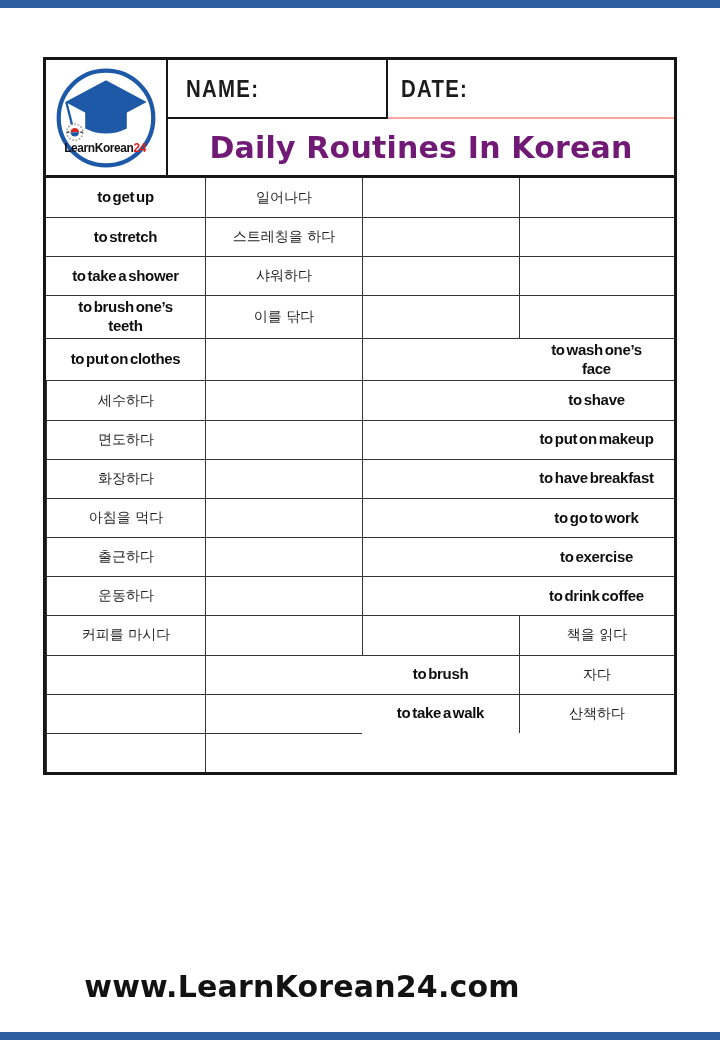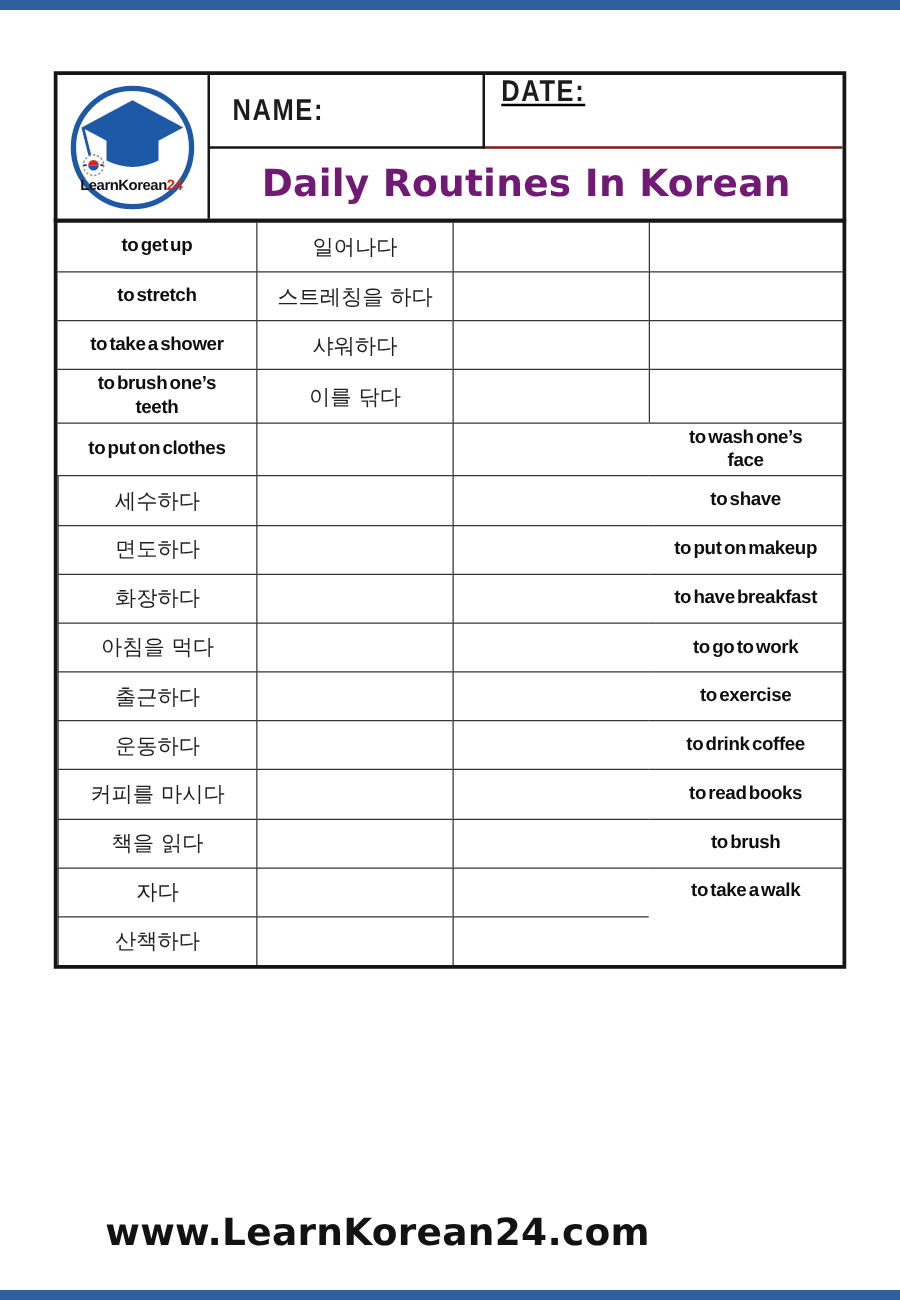--- a/index.html
+++ b/index.html
@@ -10,40 +10,40 @@
   .accent-bar.bottom{bottom:0;}
 
   
   .header{position:absolute;left:43px;top:57px;width:634px;height:121px;
           border:3px solid #161616;box-sizing:border-box;display:grid;
           grid-template-columns:122px 220px 1fr;grid-template-rows:59px 1fr;}
   .logo-cell{grid-row:1/3;grid-column:1;border-right:2px solid #161616;
              display:flex;align-items:center;justify-content:center;}
   .name-cell{grid-row:1;grid-column:2;border-right:2px solid #161616;border-bottom:2px solid #161616;
              display:flex;align-items:center;padding-left:18px;box-sizing:border-box;}
-  .date-cell{grid-row:1;grid-column:3;border-bottom:2px solid #7f1d1d;
-             display:flex;padding-left:13px;box-sizing:border-box;text-decoration:underline;}
+  .date-cell{grid-row:1;grid-column:3;border-bottom:2px solid #fca5a5;
+             display:flex;align-items:center;padding-left:13px;box-sizing:border-box;}
   .field-label{display:inline-block;font-size:24px;font-weight:700;color:#1c1c1c;
                letter-spacing:1.5px;transform:scaleX(0.85);transform-origin:left center;}
   .title-cell{grid-row:2;grid-column:2/4;display:flex;align-items:center;justify-content:center;}
   .title-text{font-size:30px;font-weight:700;color:#701a75;letter-spacing:0.2px;
               font-family:"DejaVu Sans","Liberation Sans",sans-serif;}
 
   
   .vtable{position:absolute;left:43px;top:175px;width:634px;height:600px;
           border:3px solid #161616;box-sizing:border-box;display:grid;
           grid-template-columns:159px 157px 157px 1fr;grid-auto-rows:1fr;}
   .cell{border-left:1.6px solid #343434;border-top:1.6px solid #343434;
         display:flex;align-items:center;justify-content:center;box-sizing:border-box;
         padding:2px 4px;}
   .cell.c0{border-left:none;}
   .cell.r0{border-top:none;}
   .eng{font-size:15px;font-weight:700;color:#0e0e0e;letter-spacing:-0.3px;word-spacing:-2px;
        text-align:center;line-height:1.25;white-space:pre-line;}
-  .kor{font-size:17px;font-weight:400;color:#1f1f1f;text-align:center;
+  .kor{font-size:14px;font-weight:400;color:#1f1f1f;text-align:center;
        font-family:"DejaVu Sans","Liberation Sans",sans-serif;}
 
   
   .footer{position:absolute;left:0;top:969px;width:604px;text-align:center;
           font-size:30px;font-weight:700;color:#121212;letter-spacing:0.2px;
           font-family:"DejaVu Sans","Liberation Sans",sans-serif;}
 
   .logo-svg{display:block;}
 </style>
 </head>
@@ -174,23 +174,20 @@
       <div class="cell c2"></div>
       <div class="cell c3"></div>
       <div class="cell c0">
         <span class="eng">to drink coffee</span>
       </div>
       <div class="cell c1">
         <span class="kor">커피를 마시다</span>
       </div>
       <div class="cell c2"></div>
       <div class="cell c3"></div>
-      <div class="cell c0">
-        <span class="eng">to read books</span>
-      </div>
       <div class="cell c1">
         <span class="kor">책을 읽다</span>
       </div>
       <div class="cell c2"></div>
       <div class="cell c3"></div>
       <div class="cell c0">
         <span class="eng">to brush</span>
       </div>
       <div class="cell c1">
         <span class="kor">자다</span>

